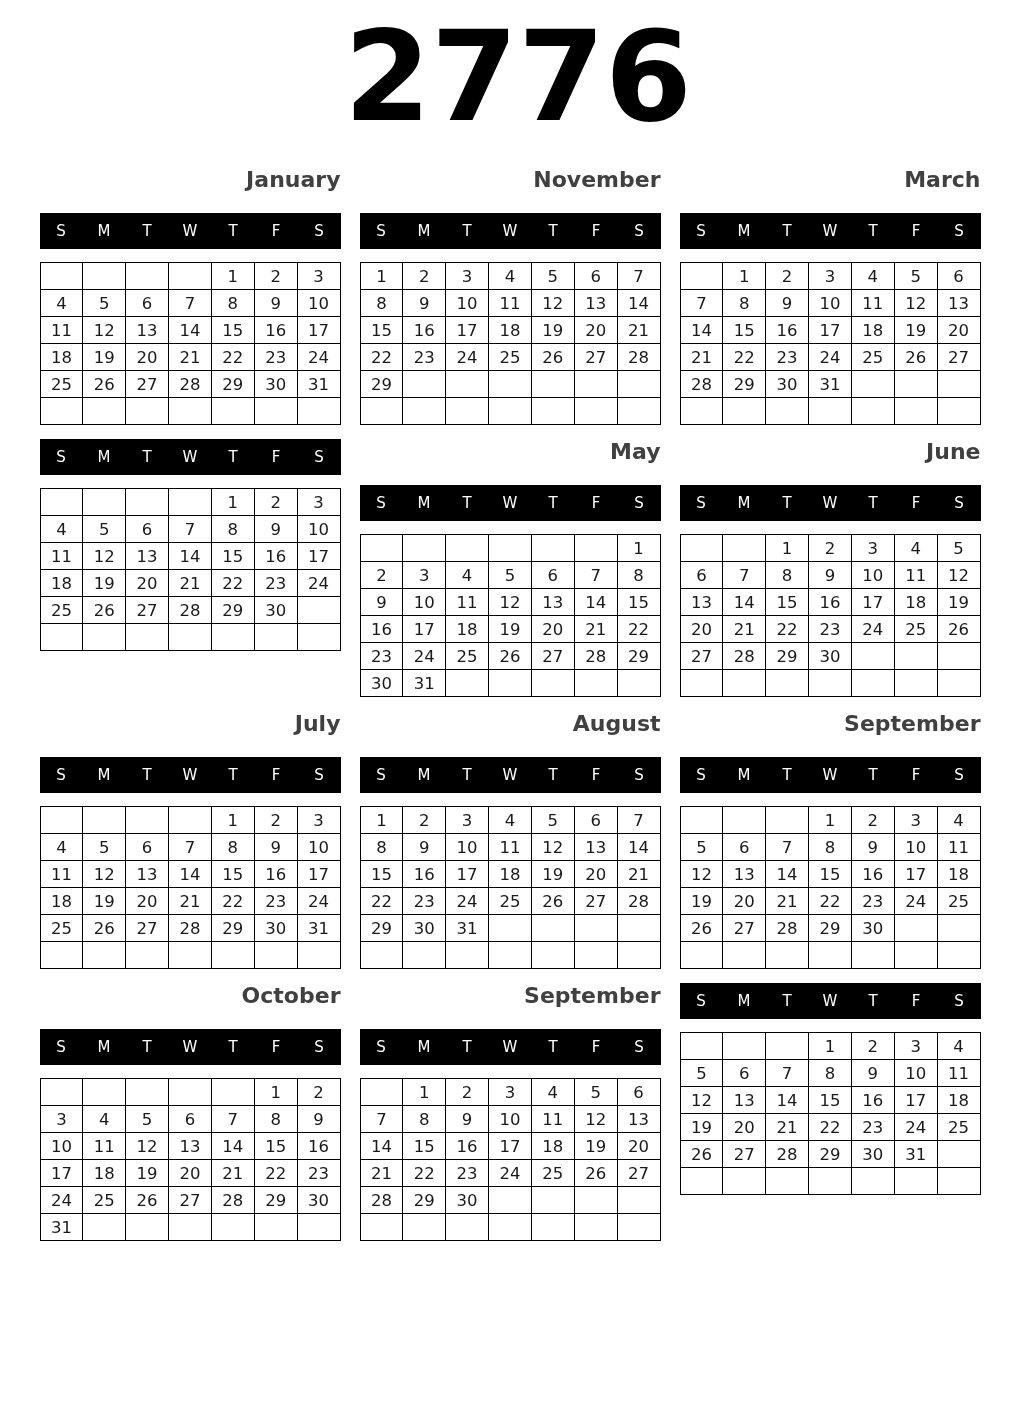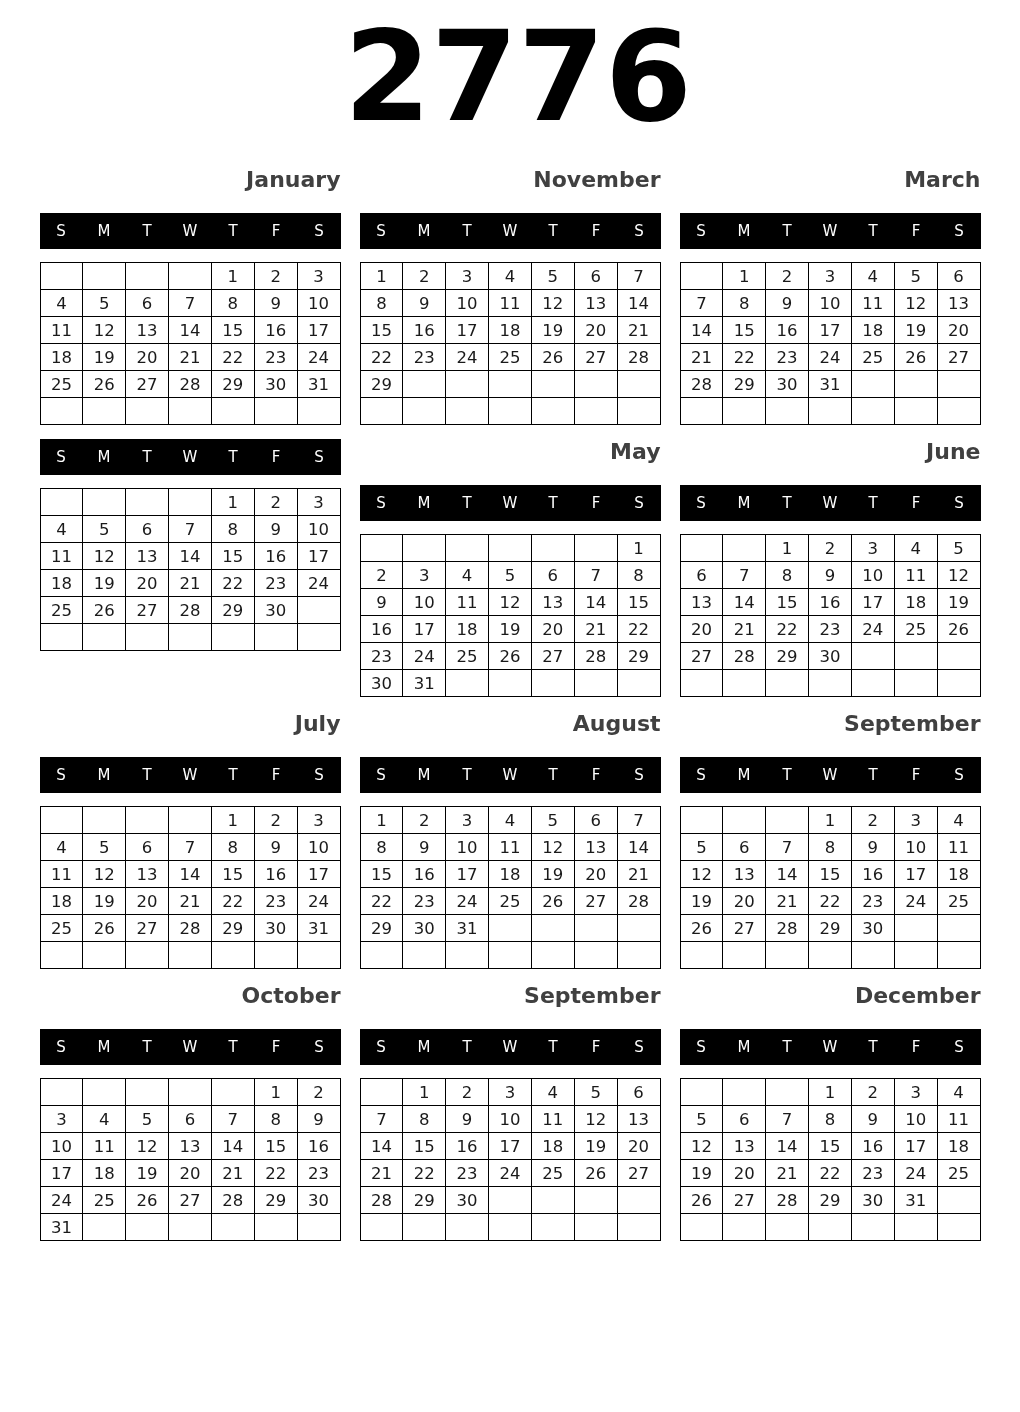--- a/index.html
+++ b/index.html
@@ -848,21 +848,20 @@
               <td></td>
               <td></td>
               <td></td>
               <td></td>
             </tr>
           </tbody>
         </table>
   </div>
 
   <div class="month">
-    <div class="month-name">December</div>
     <div class="day-header">
           <span>S</span>
           <span>M</span>
           <span>T</span>
           <span>W</span>
           <span>T</span>
           <span>F</span>
           <span>S</span>
         </div>
     <table class="month-table">

